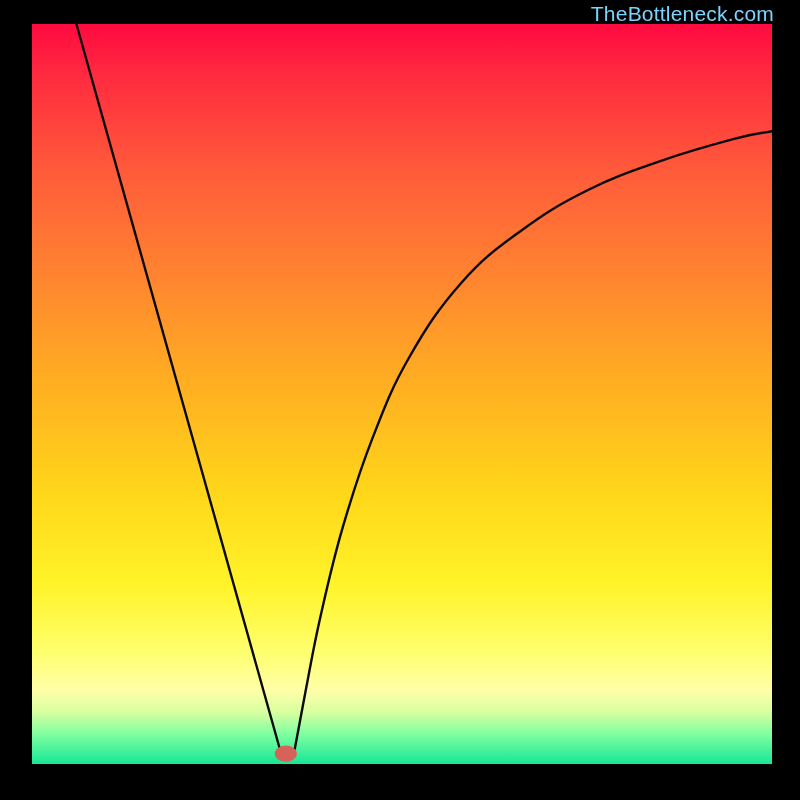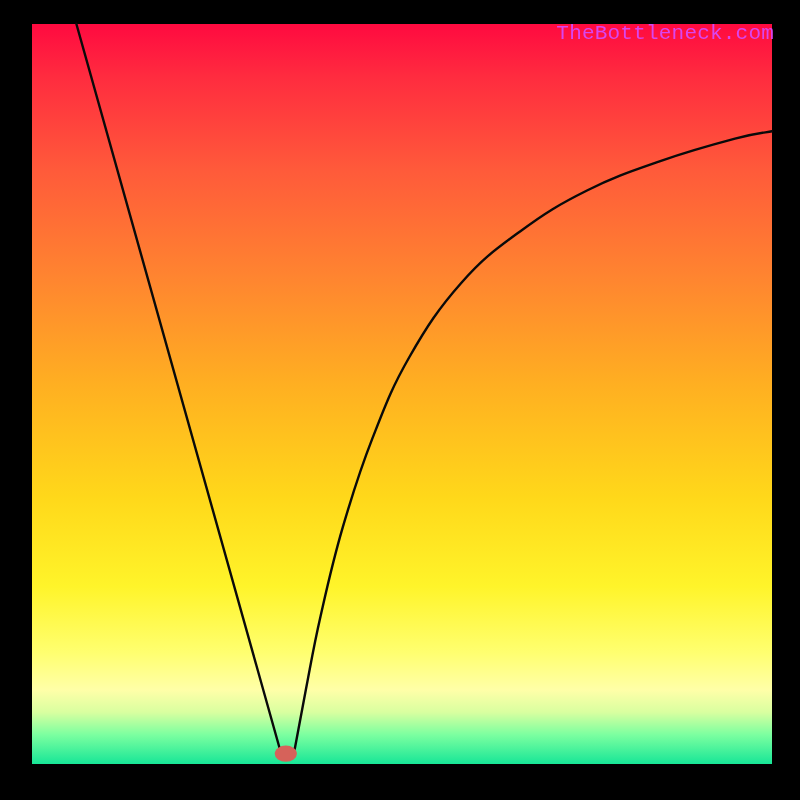--- a/index.html
+++ b/index.html
@@ -36,25 +36,24 @@
       #d9ffa0 93%,
       #7dffa0 96%,
       #17e697 100%
     );
   }
   
   .watermark {
     position: absolute;
     top: 2px;
     right: 26px;
-    color: #d946ef;
-    font-family: Liberation Mono, monospace;
+    color: #7dd3fc;
+    font-family: Liberation Sans, sans-serif;
     font-size: 21px;
     letter-spacing: 0.2px;
-    margin-top: 20px;
     -webkit-font-smoothing: antialiased;
   }
   
   svg.curve-layer {
     position: absolute;
     left: 32px;
     top: 24px;
     width: 740px;
     height: 740px;
     overflow: visible;

